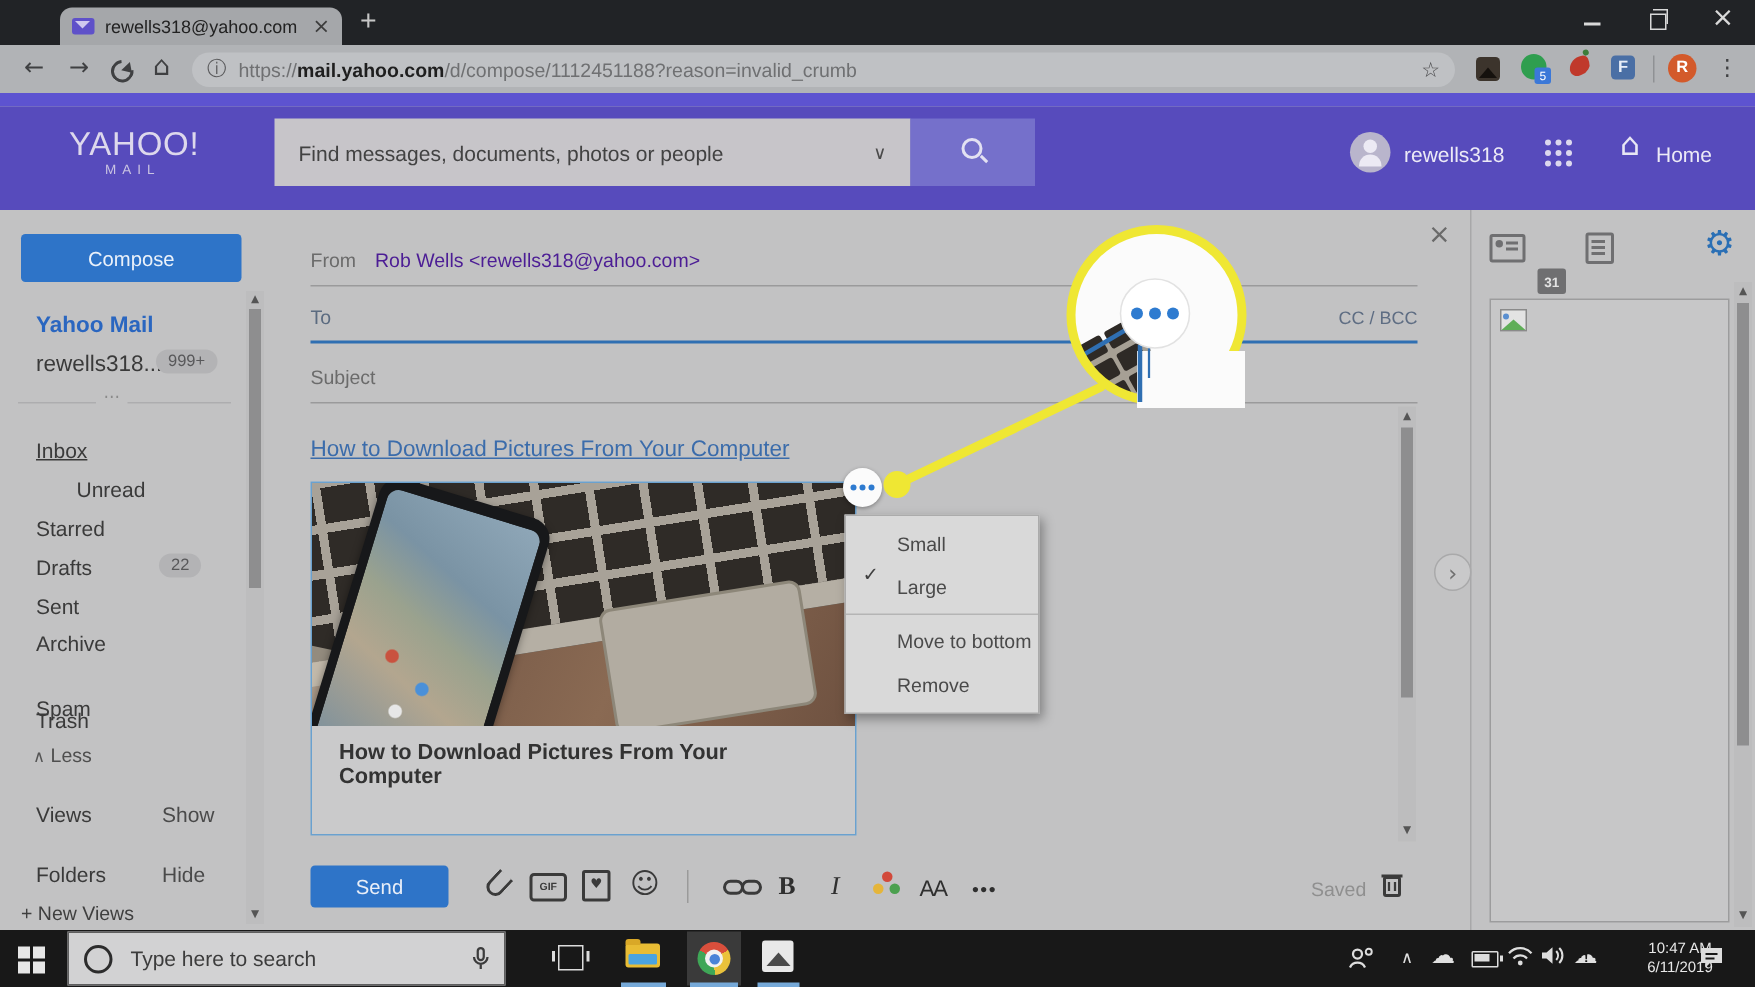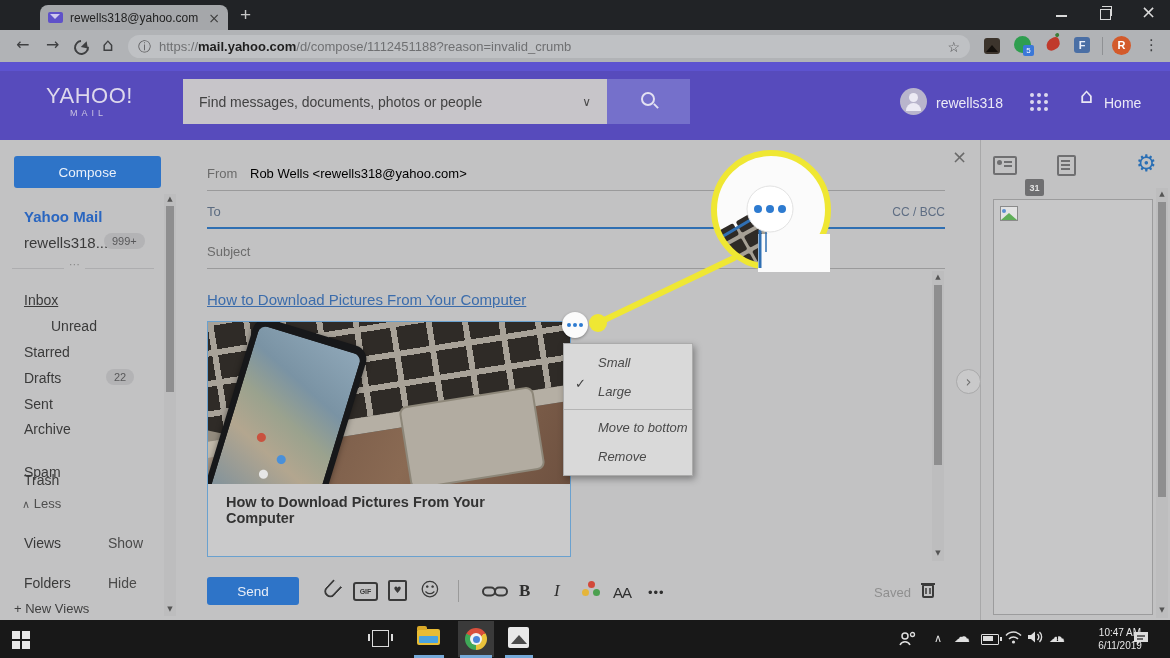--- a/index.html
+++ b/index.html
@@ -63,21 +63,21 @@
   .saction{left:108px;font-size:14px;color:#4a4a4a;}
   .snewfolder{left:14px;top:601px;font-size:13px;color:#3f3f3f;}
   
   .sb{background:#bdbdbe;}
   .sbthumb{background:#8e8e8f;}
   .sbarrow{font-size:7px;color:#555;text-align:center;width:12px;}
   
   .pane-sep{left:980px;top:140px;width:1px;height:480px;background:#a8a8a9;}
   .cclose{left:952px;top:148px;font-size:18px;color:#6a6a6a;}
   .flabel{font-size:13px;color:#6b6b6b;}
-  .fvalue{font-size:13px;color:#000000;}
+  .fvalue{font-size:13px;color:#4c1d95;}
   .fline{height:1px;background:#9a9a9b;}
   .toline{height:2px;background:#2f6fb2;}
   .ccbcc{font-size:12px;color:#5e6d83;}
   .bodylink{font-size:15px;color:#3b6cab;text-decoration:underline;}
   .card{left:207px;top:321px;width:364px;height:236px;border:1px solid #6aa1cf;box-sizing:border-box;background:#cacacb;}
   .photo{position:absolute;left:0;top:0;width:362px;height:162px;overflow:hidden;background:linear-gradient(115deg,#6e5140 0%,#7a5c49 35%,#8a6a53 60%,#6e5140 100%);}
   .keyboard{position:absolute;left:-24px;top:-44px;width:440px;height:132px;transform:rotate(-9deg);background-color:#2f2b27;background-image:repeating-linear-gradient(90deg,transparent 0 30px,#a8a298 30px 36px),repeating-linear-gradient(0deg,transparent 0 24px,#a8a298 24px 30px);border-bottom:16px solid #b5afa4;}
   .trackpad{position:absolute;left:196px;top:74px;width:132px;height:80px;transform:rotate(-9deg);background:#b2aca1;border:2px solid #8d8779;border-radius:8px;}
   .paper{position:absolute;left:-34px;top:118px;width:150px;height:70px;transform:rotate(12deg);background:#c9bfae;opacity:.65;}
   .phone{position:absolute;left:16px;top:6px;width:118px;height:208px;transform:rotate(17deg);background:#17181a;border-radius:14px;box-shadow:0 2px 6px rgba(0,0,0,.4);}
@@ -86,21 +86,21 @@
     radial-gradient(circle at 56% 64%,#4a90d9 0 4px,transparent 5px),
     radial-gradient(circle at 44% 74%,#e7e7e7 0 4px,transparent 5px),
     radial-gradient(circle at 68% 80%,#58b060 0 4px,transparent 5px),
     linear-gradient(205deg,#8fa7b8 0%,#7a93a4 28%,#9aa28e 45%,#b3a68f 62%,#6f8ba0 100%);}
   .cardtext{position:absolute;left:0;top:162px;width:362px;height:72px;background:#cacacb;padding:10px 18px;box-sizing:border-box;}
   .cardtitle{font-size:14.5px;font-weight:bold;color:#333;}
   .carddesc{font-size:13px;color:#8f8f8f;line-height:1.35;margin-top:6px;}
   .dotsbtn{left:562px;top:312px;width:26px;height:26px;border-radius:50%;background:#fbfbfb;box-shadow:0 1px 3px rgba(0,0,0,.35);display:flex;align-items:center;justify-content:center;gap:2px;}
   .dotsbtn i{width:4px;height:4px;border-radius:50%;background:#2e7bd0;}
   .ctxmenu{left:563px;top:343px;width:128px;background:#d9d9d9;border:1px solid #ababab;box-shadow:2px 3px 7px rgba(0,0,0,.35);padding:4px 0;}
-  .mitem{position:relative;height:29px;line-height:29px;padding-left:34px;font-size:13px;color:#4a4a4a;font-style:italic;}
+  .mitem{position:relative;height:29px;line-height:29px;padding-left:34px;font-size:13px;color:#4a4a4a;}
   .mcheck{position:absolute;left:11px;top:0;font-size:13px;color:#3f3f3f;}
   .mdiv{height:1px;background:#b5b5b5;margin:3px 0;}
   
   .sendbtn{left:207px;top:577px;width:92px;height:28px;background:#2e74c8;border-radius:3px;color:#e8eef8;font-size:13.5px;display:flex;align-items:center;justify-content:center;}
   .clip{left:326px;top:581px;width:8px;height:15px;border:2px solid #3a3a3a;border-top:none;border-radius:0 0 7px 7px;transform:rotate(43deg);}
   .gifbox{left:353px;top:582px;width:21px;height:15px;border:2px solid #3a3a3a;border-radius:3px;font-size:7px;font-weight:bold;text-align:center;line-height:15px;color:#3a3a3a;}
   .giftbox{left:388px;top:580px;width:15px;height:17px;border:2px solid #3a3a3a;border-radius:2px;text-align:center;color:#3a3a3a;font-size:9px;line-height:17px;}
   .smiley{left:420px;top:580px;font-size:19px;color:#3a3a3a;}
   .tsep{left:458px;top:580px;width:1px;height:22px;background:#9a9a9a;}
   .boldb{left:519px;top:581px;font-family:"Liberation Serif",serif;font-weight:bold;font-size:17px;color:#2f2f2f;}
@@ -355,20 +355,29 @@
   <div class="abs sbthumb" style="left:1158px;top:202px;width:8px;height:295px;"></div>
   <div class="abs sbarrow ico" style="left:1156px;top:607px;">▼</div>
 
   <div class="abs taskbar"></div>
   <span class="abs winlogo">
       <i></i>
       <i></i>
       <i></i>
       <i></i>
     </span>
+  <div class="abs tsearch">
+    <span class="cortana"></span>
+    <span class="tsearchtxt">Type here to search</span>
+    <svg width="11" height="17" viewBox="0 0 11 17">
+      <rect x="3.5" y="1" width="4" height="8" rx="2" fill="none" stroke="#3c3c3c" stroke-width="1.5"></rect>
+      <path d="M1 7 a4.5 4.5 0 0 0 9 0" fill="none" stroke="#3c3c3c" stroke-width="1.5"></path>
+      <line x1="5.5" y1="12" x2="5.5" y2="15" stroke="#3c3c3c" stroke-width="1.5"></line>
+    </svg>
+  </div>
   <span class="abs taskview"></span>
   <span class="abs folder"></span>
   <div class="abs tbunderline" style="left:414px;width:30px;"></div>
   <span class="abs chromebg">
       <span class="chrome"></span>
     </span>
   <div class="abs tbunderline" style="left:460px;width:32px;"></div>
   <span class="abs photosico"></span>
   <div class="abs tbunderline" style="left:505px;width:28px;"></div>
 

